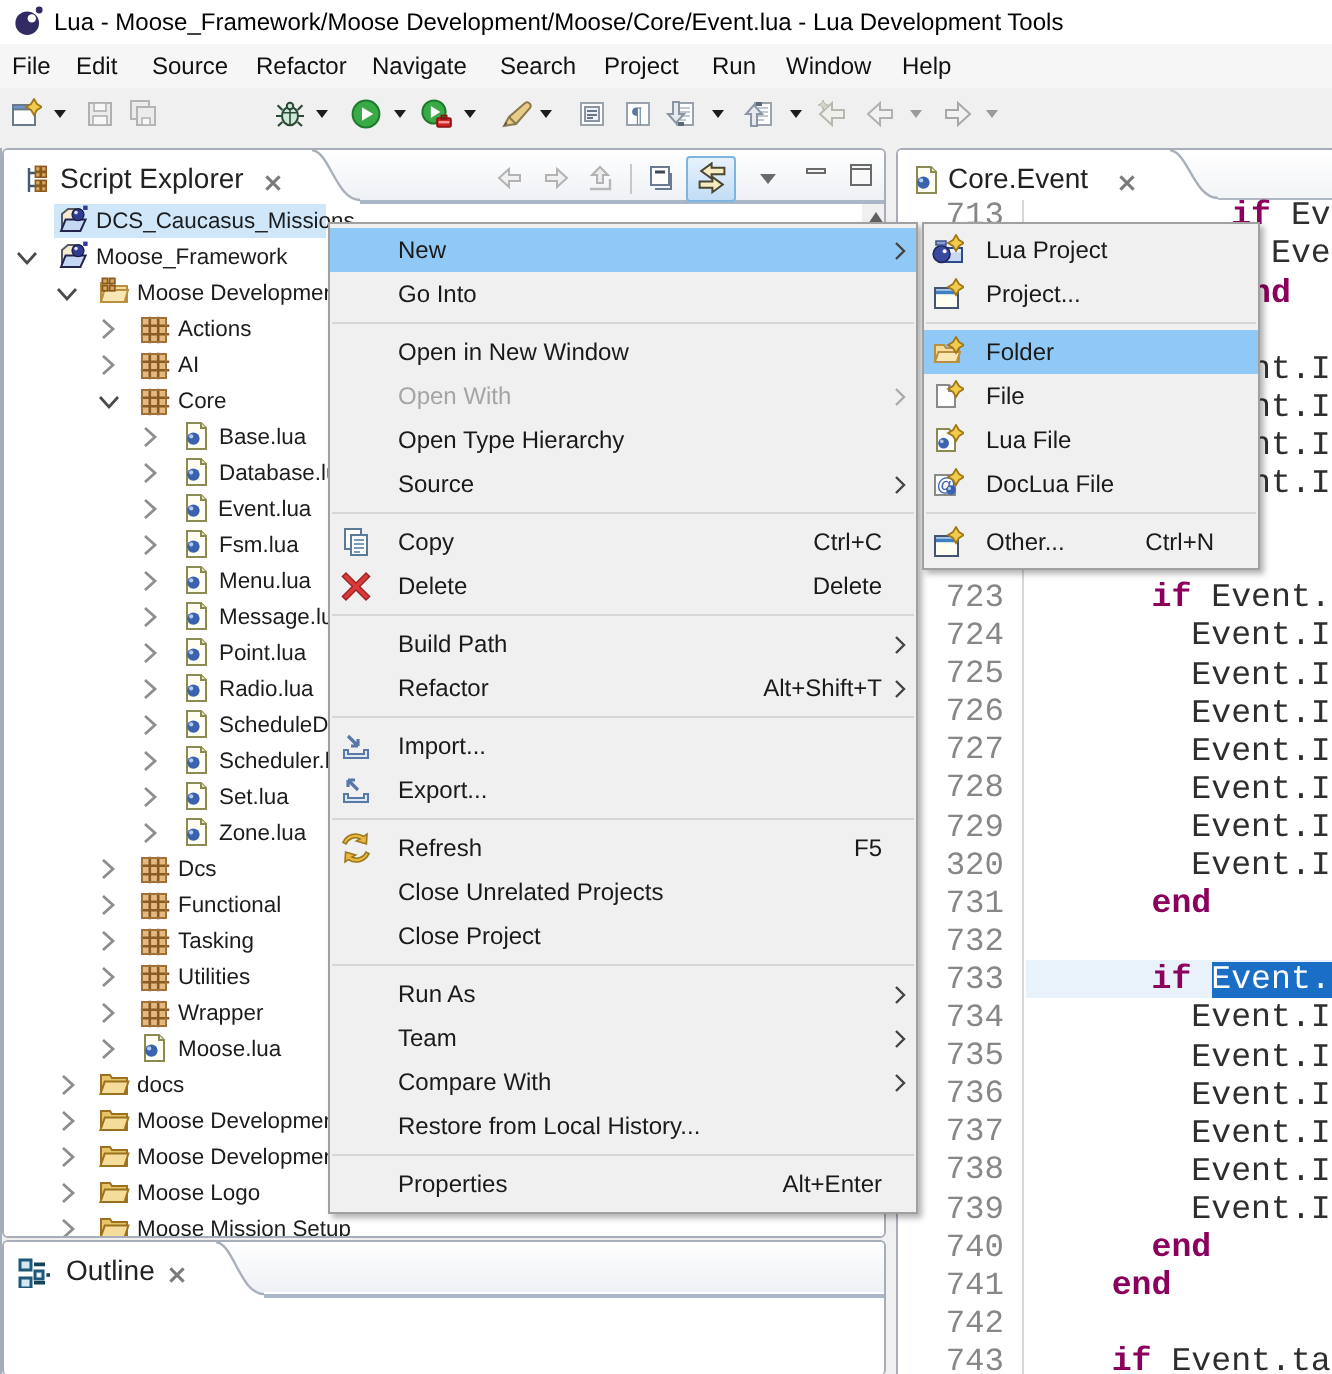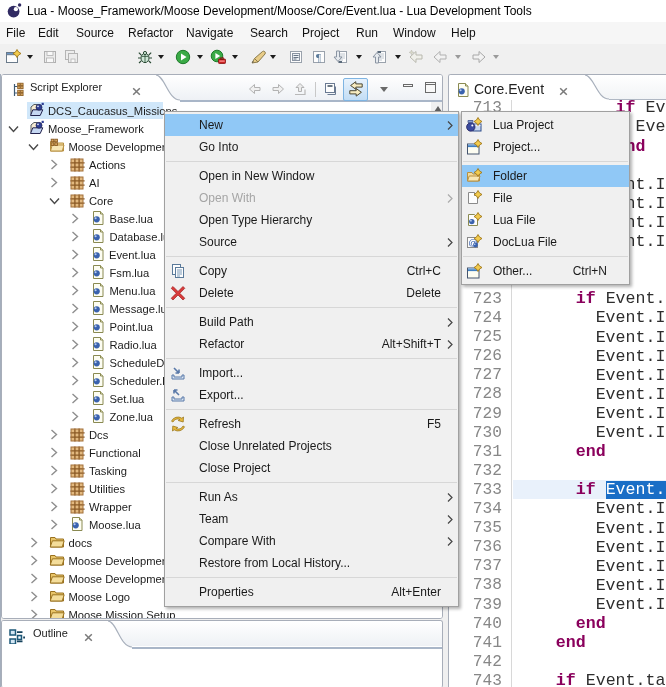--- a/index.html
+++ b/index.html
@@ -17,21 +17,21 @@
 #toolbar svg { position:absolute; top:49px; }
 .dd { position:absolute; top:55px; width:0; height:0; border-left:3.5px solid transparent; border-right:3.5px solid transparent; border-top:4px solid #1c1c1c; }
 .ddg { border-top-color:#9a9a9a; }
 
 
 .panel { position:absolute; background:#ffffff; border:1px solid #a8aeb9; border-radius:3px; overflow:hidden; }
 .phead { position:absolute; left:0; top:0; right:0; height:25px;
   background:linear-gradient(#ffffff,#eef1f5); }
 .pheadline { position:absolute; top:25px; height:2px; background:#a9b6c8; }
 .ptab { position:absolute; left:0; top:0; height:25px; background:#fff; }
-.ptab .lbl { position:absolute; top:6px; font-size:11px; color:#222; white-space:nowrap; }
+.ptab .lbl { position:absolute; top:6px; font-size:14px; color:#222; white-space:nowrap; }
 .tabx { position:absolute; top:8px; font-size:12px; color:#666; }
 
 
 #tree { position:absolute; left:0; top:27px; right:0; bottom:0; background:#fff; overflow:hidden; }
 .trow { position:absolute; left:0; width:100%; height:18px; white-space:nowrap; }
 .trow .tlbl { position:absolute; top:4px; font-size:11.2px; color:#1c1c1c; }
 .ticon { position:absolute; top:1px; }
 .tsel { position:absolute; height:18px; background:#d0e7fa; }
 
 
@@ -658,21 +658,21 @@
 <div class="ln" style="top:228.1px">725</div>
 <div class="cl" style="top:227.5px">        Event.IniDCSGroup = Event.IniDCSUnit:getGroup()</div>
 <div class="ln" style="top:247.2px">726</div>
 <div class="cl" style="top:246.6px">        Event.IniDCSUnitName = Event.IniDCSUnit:getName()</div>
 <div class="ln" style="top:266.3px">727</div>
 <div class="cl" style="top:265.7px">        Event.IniUnitName = Event.IniDCSUnitName</div>
 <div class="ln" style="top:285.4px">728</div>
 <div class="cl" style="top:284.8px">        Event.IniUnit = UNIT:FindByName( Event.IniDCSUnitName )</div>
 <div class="ln" style="top:304.5px">729</div>
 <div class="cl" style="top:303.9px">        Event.IniDCSGroupName = ""</div>
-<div class="ln" style="top:323.6px">730</div>
+<div class="ln" style="top:323.6px">320</div>
 <div class="cl" style="top:323.0px">        Event.IniDCSGroup = Event.IniDCSUnit:getGroup()</div>
 <div class="ln" style="top:342.7px">731</div>
 <div class="cl" style="top:342.1px">      <span class="kw">end</span></div>
 <div class="ln" style="top:361.8px">732</div>
 <div class="cl" style="top:361.2px"></div>
 <div class="ln" style="top:380.9px">733</div>
 <div class="cl" style="top:380.3px">      <span class="kw">if</span> <span class="selblue">Event.</span></div>
 <div class="ln" style="top:400.0px">734</div>
 <div class="cl" style="top:399.4px">        Event.IniDCSUnit = Event.initiator</div>
 <div class="ln" style="top:419.1px">735</div>

